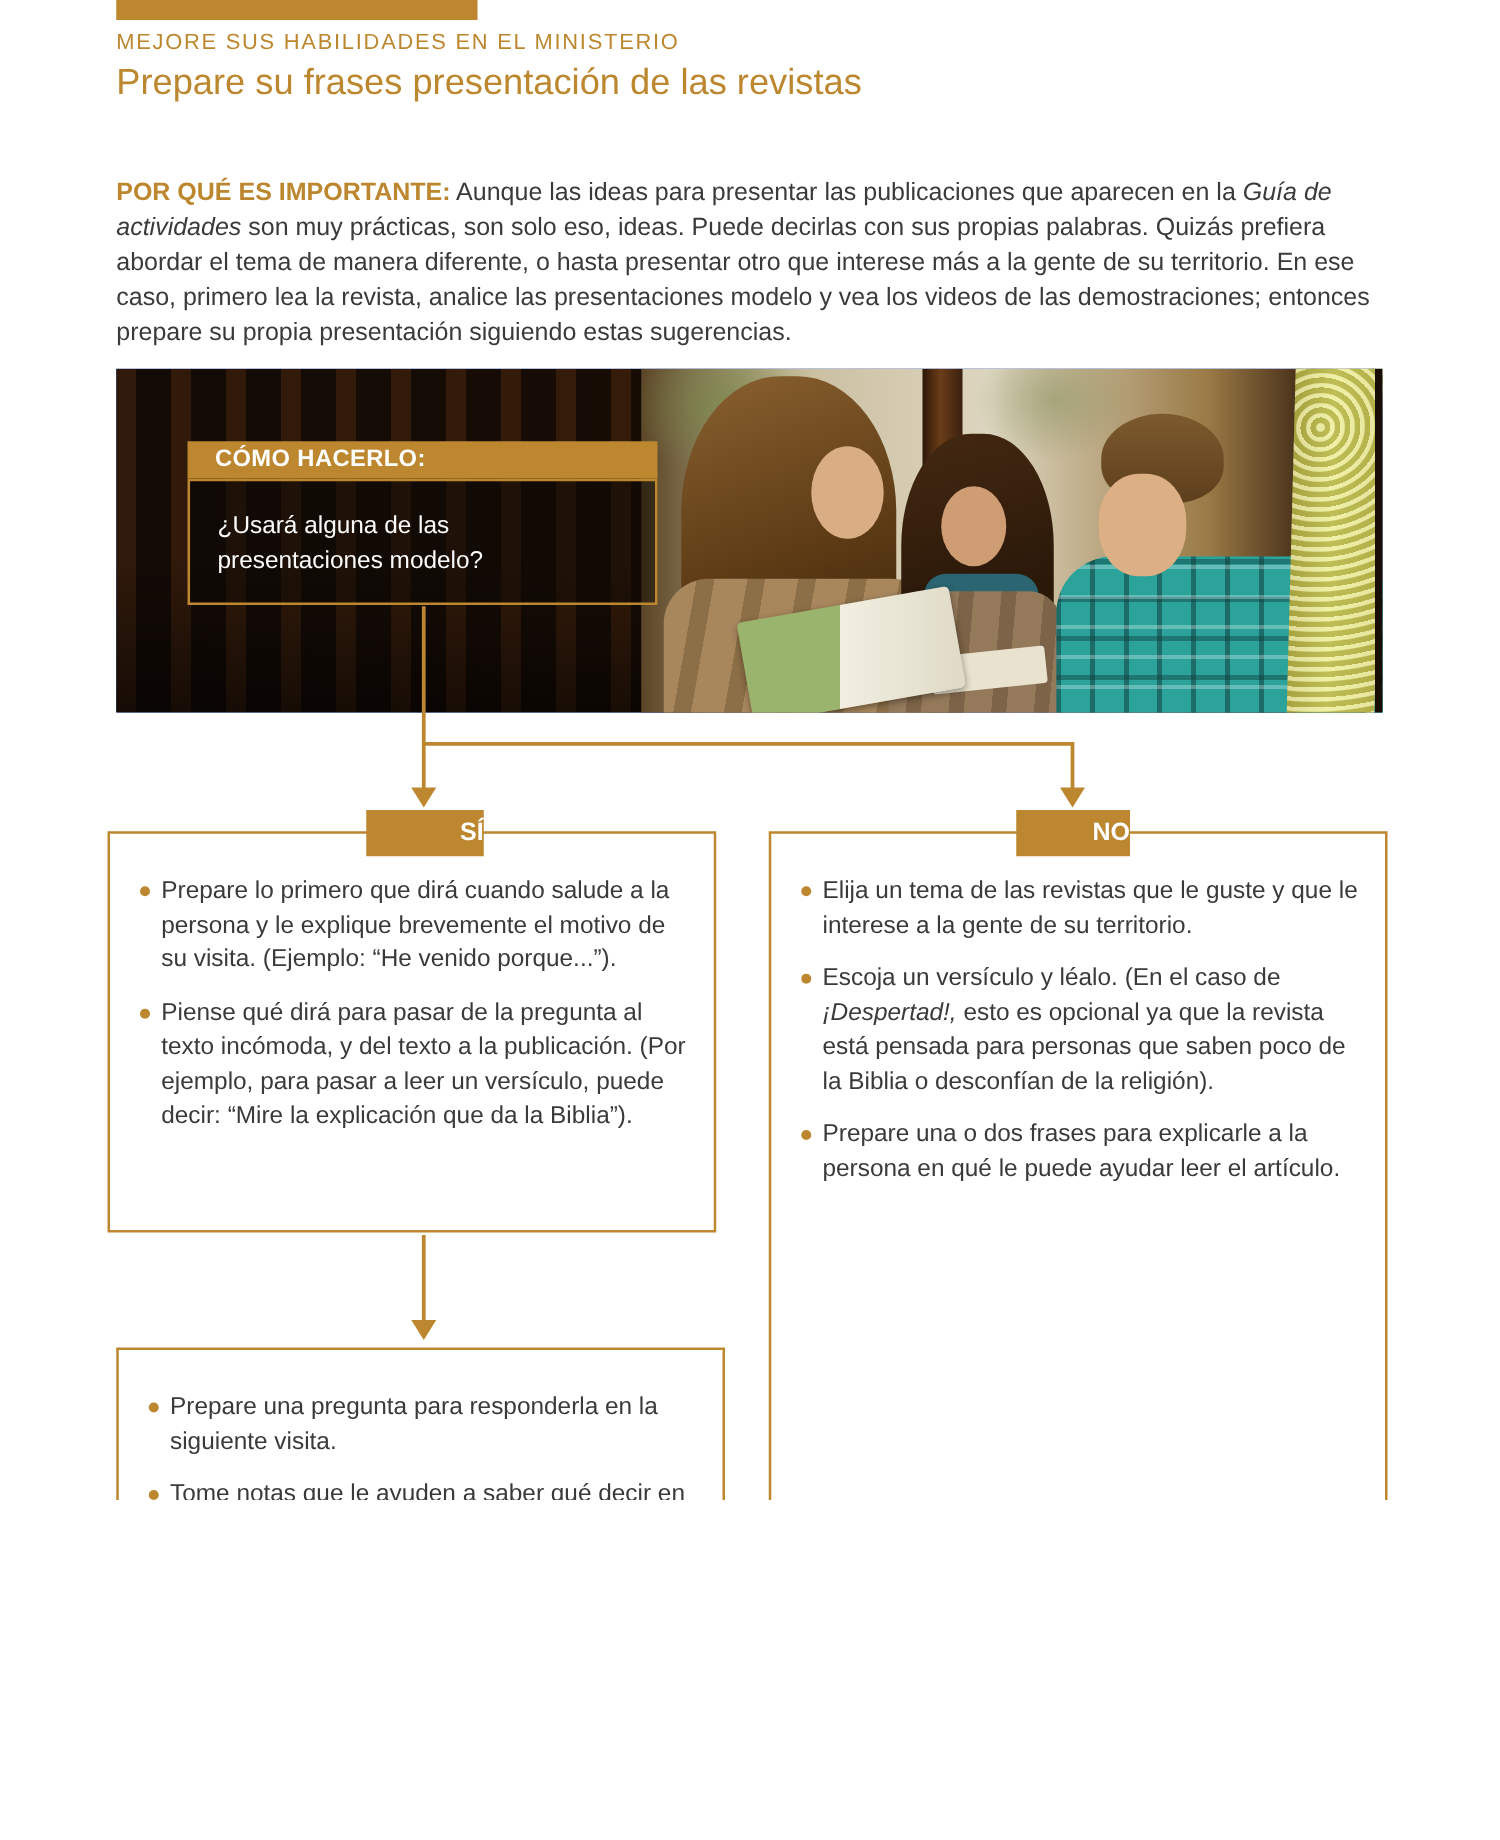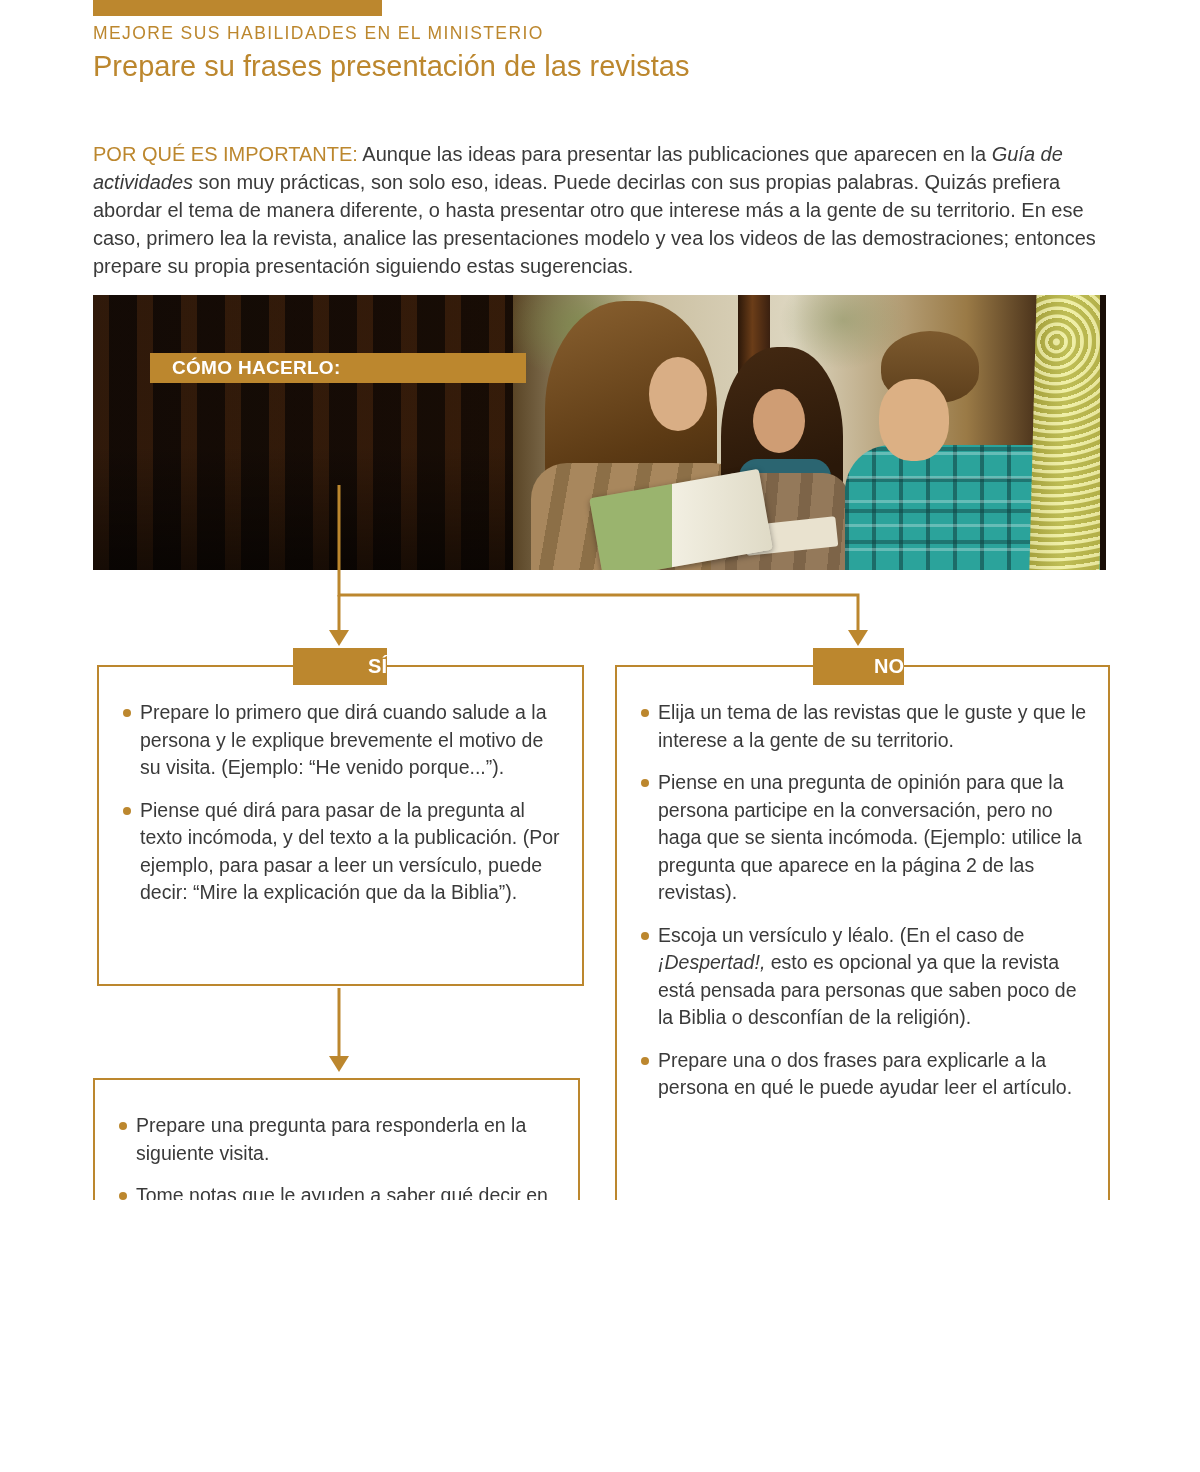--- a/index.html
+++ b/index.html
@@ -6,21 +6,21 @@
   body{font-family:"Liberation Sans","DejaVu Sans",sans-serif;}
   .page{position:relative;width:1200px;height:1200px;background:#fff;overflow:hidden;}
   :root{--gold:#bc872e;--text:#3a3a3a;}
 
   .top-bar{position:absolute;left:93px;top:0;width:289px;height:16px;background:var(--gold);}
   .kicker{position:absolute;left:93px;top:23px;font-size:17.5px;letter-spacing:1.4px;color:var(--gold);font-weight:400;}
   .title{position:absolute;left:93px;top:50px;margin:0;font-size:29px;font-weight:400;color:var(--gold);}
 
   .intro{position:absolute;left:93px;top:140px;width:1017px;margin:0;font-size:20px;line-height:28px;color:var(--text);}
   .intro em{font-style:italic;}
-  .run-label{color:var(--gold);font-weight:400;}
+  .run-label{color:var(--gold);font-weight:700;}
 
   
   .photo{position:absolute;left:93px;top:295px;width:1013px;height:275px;background:#1d4ed8;overflow:hidden;}
   .wood{position:absolute;inset:0;
     background:
       linear-gradient(rgba(0,0,0,0) 55%,rgba(0,0,0,.55)),
       repeating-linear-gradient(90deg,rgba(74,38,13,.45) 0 16px,rgba(12,6,3,.5) 16px 44px),
       linear-gradient(90deg,#1a0f08,#241307 45%,#1a0e06);}
   .doorway{position:absolute;left:420px;top:0;width:540px;height:100%;
     background:
@@ -64,21 +64,21 @@
 
   .how-header{position:absolute;left:57px;top:58px;width:376px;height:30px;background:var(--gold);
     color:#fff;font-size:19px;font-weight:700;line-height:30px;padding-left:22px;box-sizing:border-box;letter-spacing:.3px;}
   .question-box{position:absolute;left:57px;top:88px;width:376px;height:101px;box-sizing:border-box;
     border:2px solid var(--gold);background:rgba(12,7,4,.5);color:#fbfbfb;
     font-size:19.5px;line-height:27.5px;padding:22px 34px 0 22px;}
 
   
   .connectors{position:absolute;left:0;top:0;width:1200px;height:1472px;color:var(--gold);pointer-events:none;z-index:2;}
   .content-box{position:absolute;box-sizing:border-box;border:2px solid var(--gold);background:#fff;z-index:1;}
-  .yes-box{left:97px;top:665px;width:487px;height:321px;}
+  .yes-box{left:86px;top:665px;width:487px;height:321px;}
   .no-box{left:615px;top:665px;width:495px;height:593px;}
   .followup-box{left:93px;top:1078px;width:487px;height:224px;}
   .label-box{position:absolute;background:var(--gold);color:#fff;font-size:20px;font-weight:700;
     text-align:right;line-height:37px;z-index:3;}
   .yes-label{left:293px;top:648px;width:94px;height:37px;}
   .no-label{left:813px;top:648px;width:91px;height:37px;}
 
   .content-box ul{list-style:none;margin:0;padding:32px 20px 0 24px;}
   .content-box li{position:relative;padding-left:17px;margin-bottom:15px;
     font-size:19.5px;line-height:27.5px;color:var(--text);}
@@ -111,20 +111,23 @@
     <div class="w2-coat"></div>
     <div class="w2-book"></div>
     <div class="man-shirt"></div>
     <div class="man-hair"></div>
     <div class="man-face"></div>
     <div class="magazine"></div>
     <div class="yellow-wall"></div>
     <div class="photo-right-edge"></div>
 
     <div class="how-header">CÓMO HACERLO:</div>
+    <div class="question-box">
+      <span>¿Usará alguna de las presentaciones modelo?</span>
+    </div>
   </div>
 
   <svg class="connectors" viewBox="0 0 1200 1472" xmlns="http://www.w3.org/2000/svg">
     <polyline points="339,485 339,595 858,595 858,632" fill="none" stroke="currentColor" stroke-width="3"></polyline>
     <line x1="339" y1="595" x2="339" y2="632" stroke="currentColor" stroke-width="3"></line>
     <polygon points="329,630 349,630 339,646" fill="currentColor"></polygon>
     <polygon points="848,630 868,630 858,646" fill="currentColor"></polygon>
     <line x1="339" y1="988" x2="339" y2="1058" stroke="currentColor" stroke-width="3"></line>
     <polygon points="329,1056 349,1056 339,1072" fill="currentColor"></polygon>
     <polyline points="865,1260 865,1365 339,1365 339,1322" fill="none" stroke="currentColor" stroke-width="3"></polyline>
@@ -133,21 +136,20 @@
 
   <div class="content-box yes-box">
     <ul>
         <li><span>Prepare lo primero que dirá cuando salude a la persona y le explique brevemente el motivo de su visita. (Ejemplo: “He venido porque...”).</span></li>
         <li><span>Piense qué dirá para pasar de la pregunta al texto incómoda, y del texto a la publicación. (Por ejemplo, para pasar a leer un versículo, puede decir: “Mire la explicación que da la Biblia”).</span></li>
       </ul>
   </div>
   <div class="content-box no-box">
     <ul>
         <li><span>Elija un tema de las revistas que le guste y que le interese a la gente de su territorio.</span></li>
-        <li><span>Piense en una pregunta de opinión para que la persona participe en la conversación, pero no haga que se sienta incómoda. (Ejemplo: utilice la pregunta que aparece en la página 2 de las revistas).</span></li>
         <li><span>Escoja un versículo y léalo. (En el caso de </span><em>¡Despertad!,</em><span> esto es opcional ya que la revista está pensada para personas que saben poco de la Biblia o desconfían de la religión).</span></li>
         <li><span>Prepare una o dos frases para explicarle a la persona en qué le puede ayudar leer el artículo.</span></li>
       </ul>
   </div>
   <div class="content-box followup-box">
     <ul>
         <li><span>Prepare una pregunta para responderla en la siguiente visita.</span></li>
         <li><span>Tome notas que le ayuden a saber qué decir en la siguiente visita.</span></li>
       </ul>
   </div>

